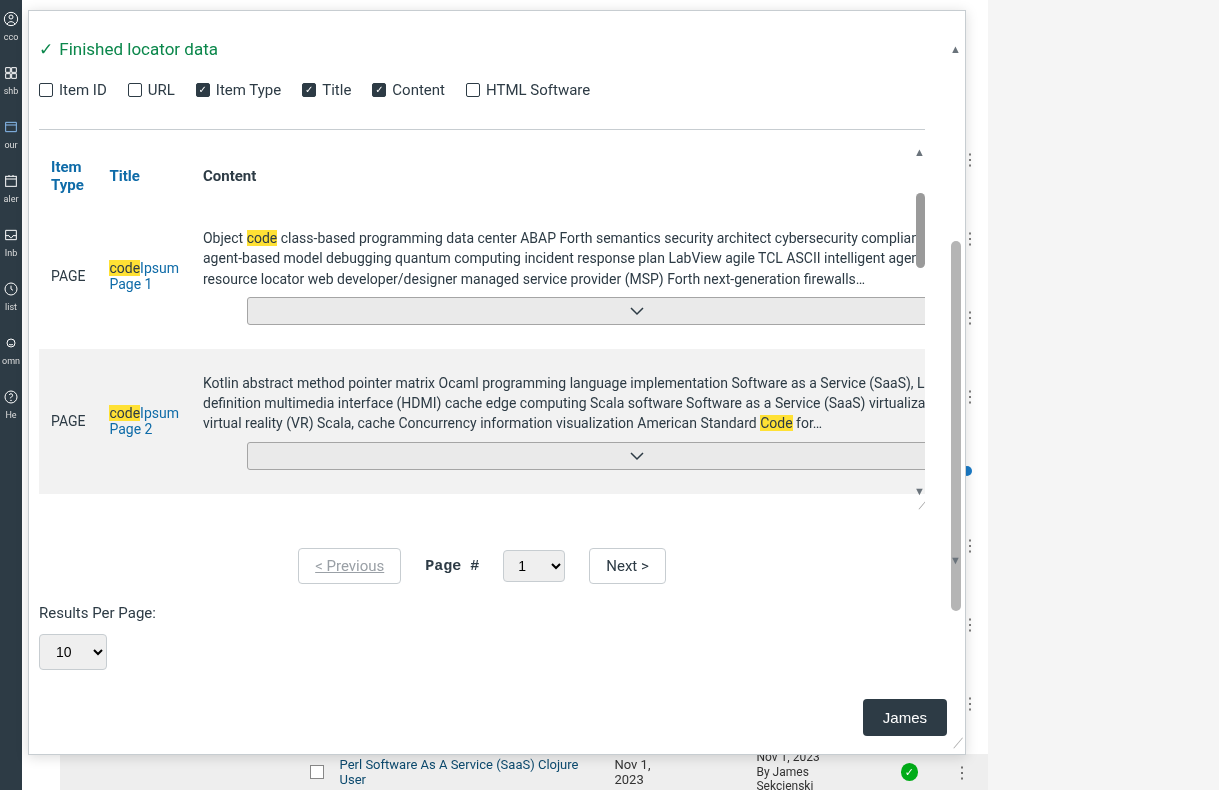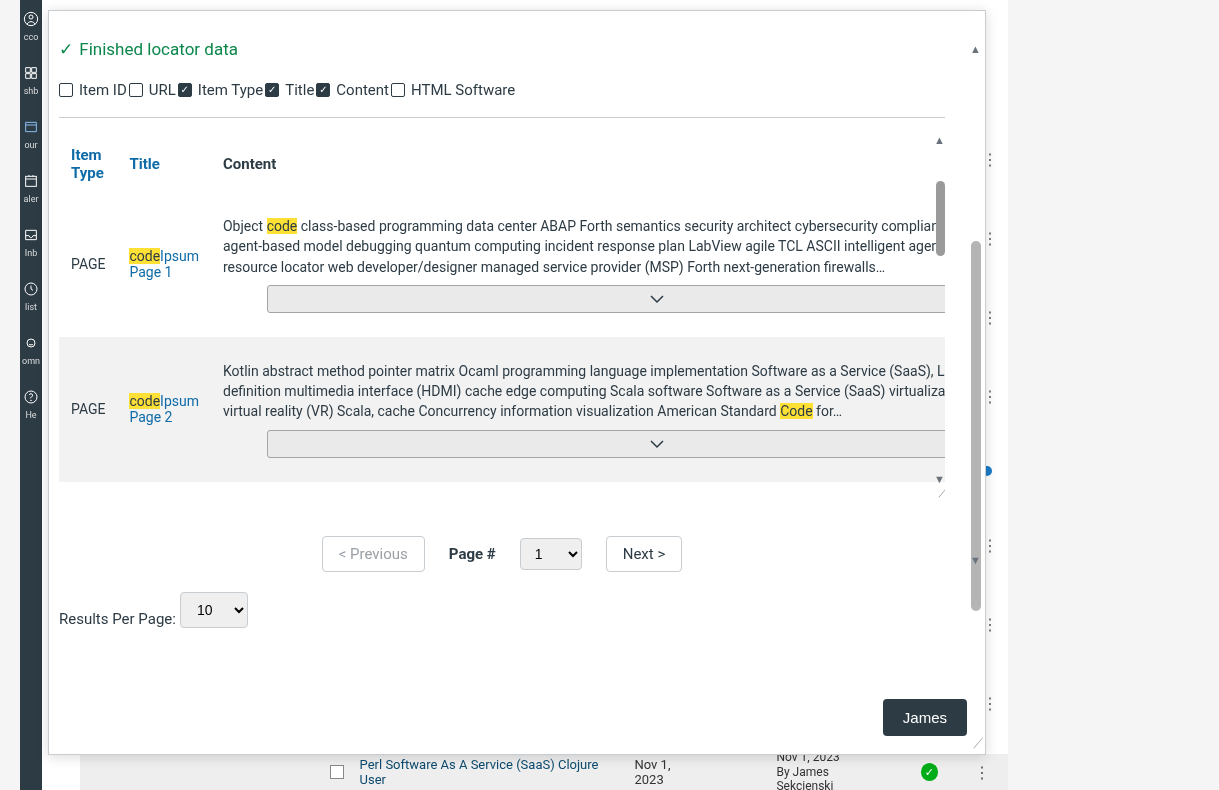--- a/index.html
+++ b/index.html
@@ -3,21 +3,21 @@
 <meta charset="utf-8">
 <style>
 * { box-sizing: border-box; margin: 0; padding: 0; }
 body {
   font-family: -apple-system, BlinkMacSystemFont, "Segoe UI", Roboto, Helvetica, Arial, sans-serif;
   font-size: 14px;
   color: #2d3b45;
   background: #f5f5f5;
   overflow: hidden;
 }
-.viewport { width: 988px; height: 790px; position: relative; background: #fff; margin-left: 20px; }
+.viewport { width: 988px; height: 790px; position: relative; background: #fff; }
 
 
 .sidebar {
   position: absolute;
   left: 0; top: 0;
   width: 22px;
   height: 100%;
   background: #2d3b45;
   color: #fff;
   overflow: hidden;
@@ -134,23 +134,23 @@
 .status-line .check { font-size: 17px; }
 
 .section-heading {
   font-weight: 700;
   font-size: 17px;
   margin-bottom: 14px;
 }
 
 .checkbox-row {
   display: flex;
-  gap: 2px;
-  align-items: center;
-  padding-bottom: 18px;
+  gap: 21px;
+  align-items: center;
+  padding-bottom: 30px;
   border-bottom: 1px solid #c7cdd1;
   font-size: 15px;
 }
 .chk {
   display: flex;
   align-items: center;
   gap: 6px;
   cursor: pointer;
 }
 .chk .box {
@@ -260,35 +260,36 @@
   margin-bottom: 14px;
   font-size: 15px;
 }
 .pager .btn {
   border: 1px solid #c7cdd1;
   background: #fff;
   padding: 8px 16px;
   border-radius: 4px;
   cursor: pointer;
 }
-.pager .btn.disabled { color: #9aa0a6; cursor: default; }
-.pager .page-label { font-weight: 700; }
+.pager .btn.disabled { color: #9aa0a6; cursor: default; text-decoration: underline; }
+.pager .page-label { font-weight: 700; font-family: Liberation Mono, monospace; }
 .pager select {
   padding: 6px 22px 6px 10px;
   border: 1px solid #c7cdd1;
   border-radius: 4px;
   font-size: 14px;
 }
 
 .perpage {
   display: flex;
-  align-items: flex-end;
-  gap: 4px;
+  align-items: flex-start;
+  gap: 12px;
   font-size: 15px;
   margin-top: 20px;
+  flex-direction: column;
 }
 .perpage select {
   padding: 8px 18px 8px 12px;
   border: 1px solid #c7cdd1;
   border-radius: 4px;
   font-size: 14px;
 }
 
 
 .dialog-footer {

